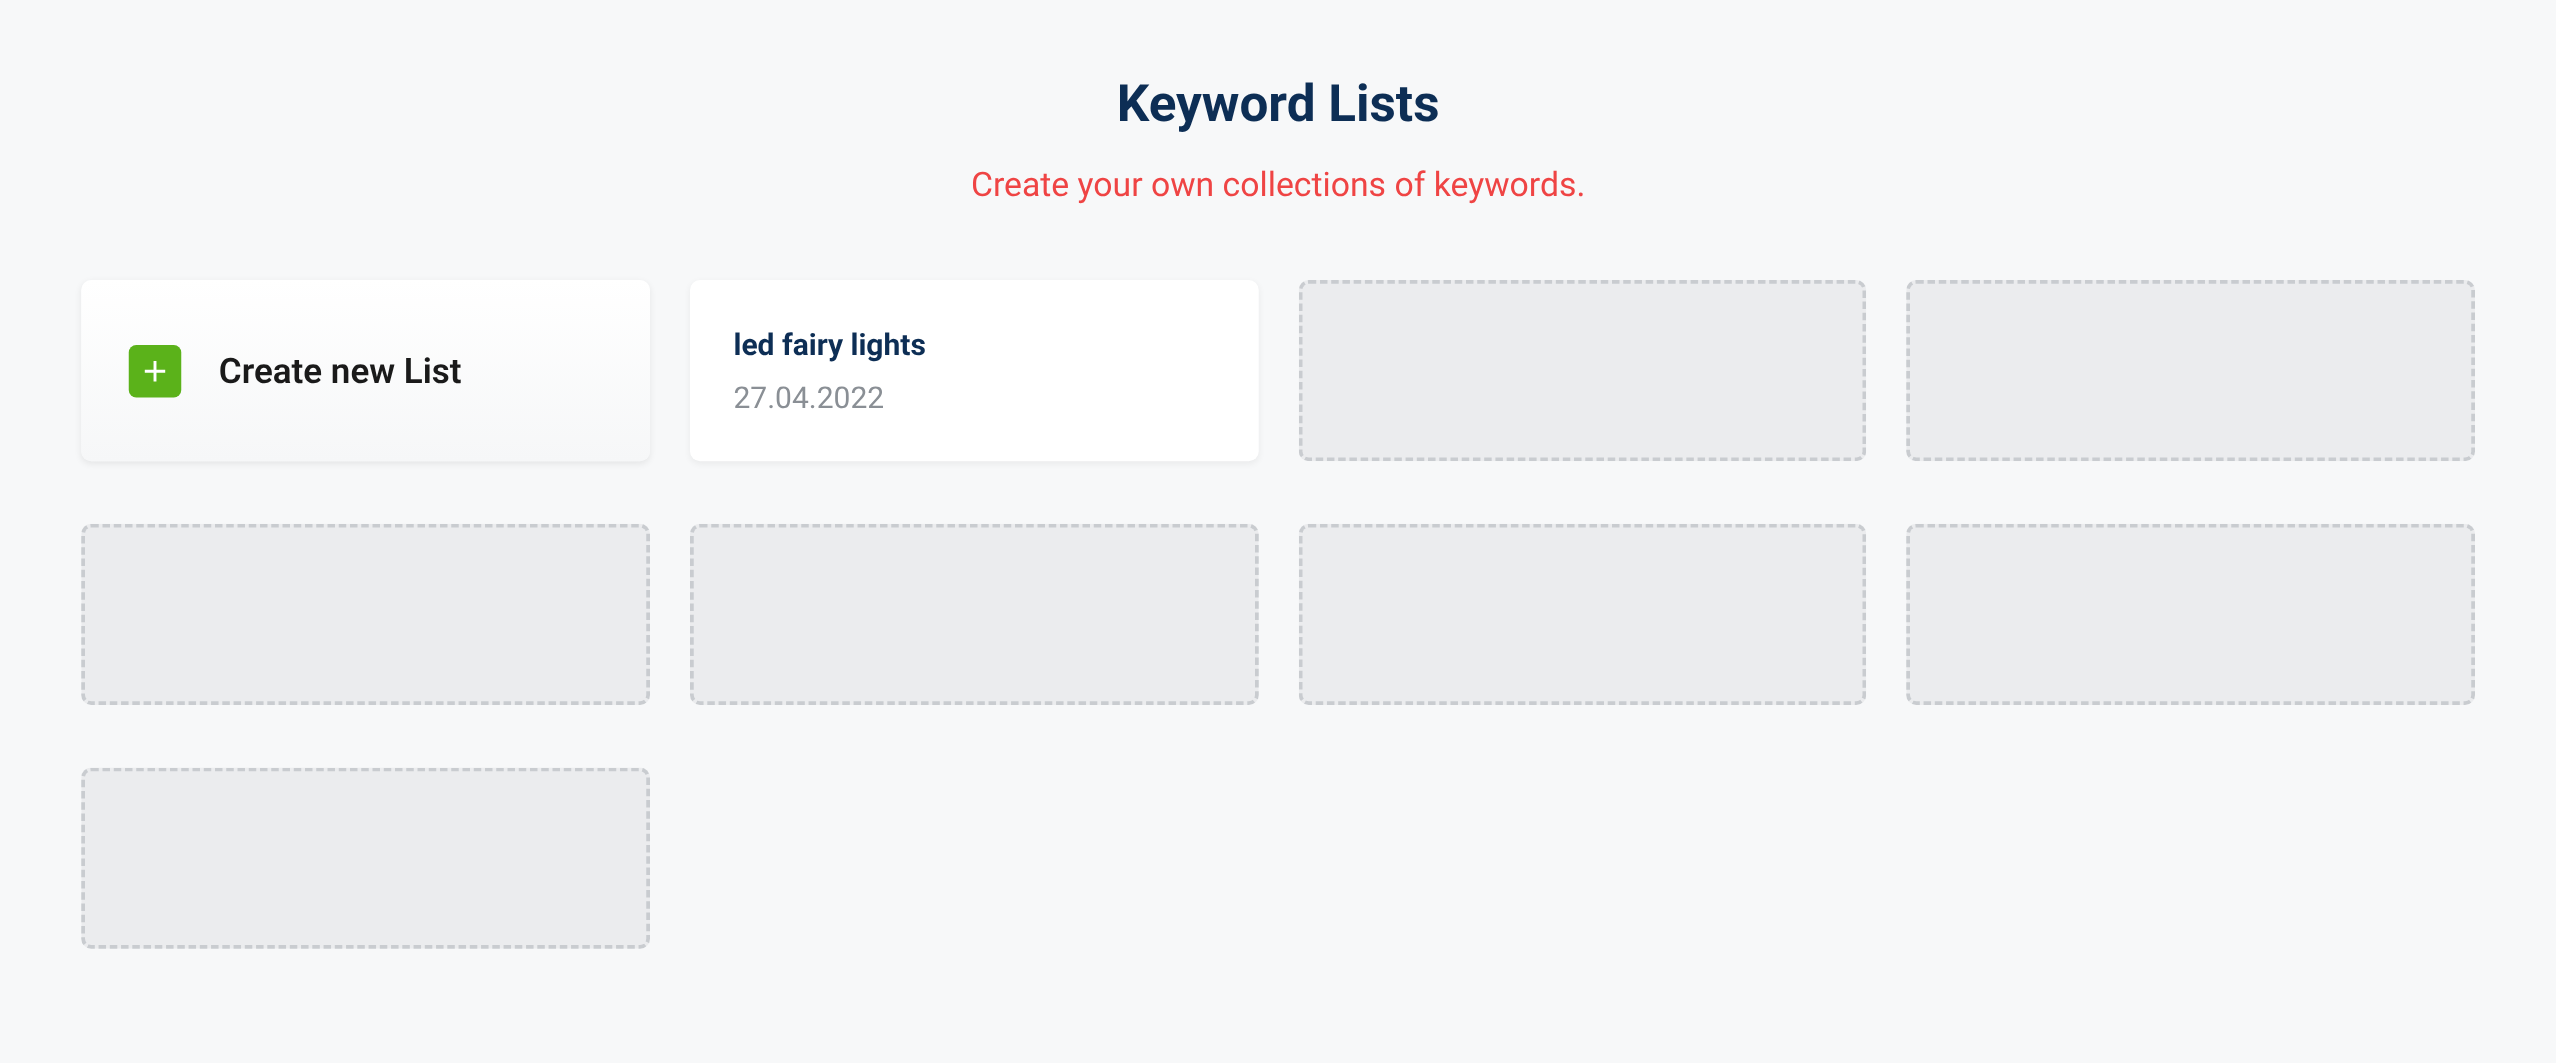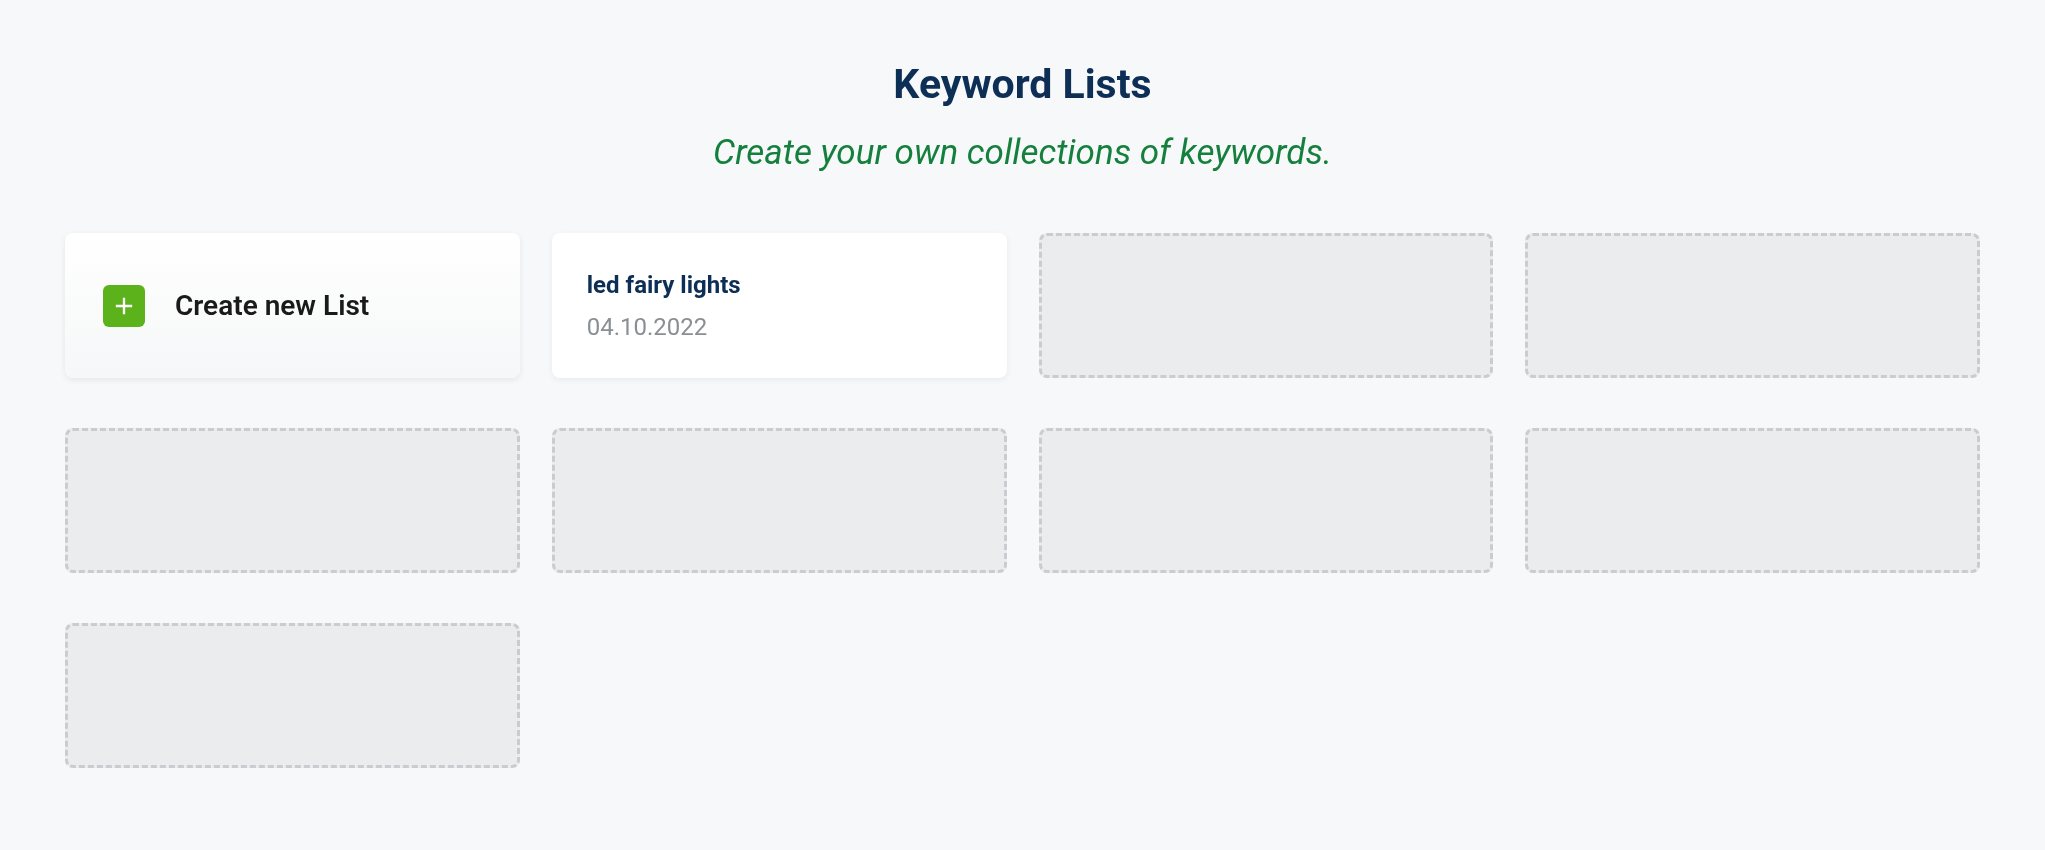--- a/index.html
+++ b/index.html
@@ -22,24 +22,23 @@
       margin-bottom: 60px;
     }
     .page-title {
       font-size: 41px;
       font-weight: 700;
       color: #0d2e55;
       margin-bottom: 24px;
       text-align: center;
     }
     .page-subtitle {
-      font-size: 35px;
+      font-size: 27px;
       font-weight: 400;
-      color: #15803d;
-      font-style: italic;
+      color: #ef4444;
     }
     .grid {
       display: grid;
       grid-template-columns: repeat(4, 1fr);
       gap: 50px 32px;
     }
     .card {
       height: 145px;
       border-radius: 8px;
     }
@@ -112,21 +111,21 @@
       <span class="plus-icon">
         <svg viewBox="0 0 24 24">
             <path d="M19 13h-6v6h-2v-6H5v-2h6V5h2v6h6v2z"></path>
           </svg>
       </span>
       <span class="create-label">Create new List</span>
     </div>
 
     <div class="card list-card">
       <div class="list-name">led fairy lights</div>
-      <div class="list-date">04.10.2022</div>
+      <div class="list-date">27.04.2022</div>
     </div>
 
     <div class="card placeholder-card"></div>
     <div class="card placeholder-card"></div>
     <div class="card placeholder-card"></div>
     <div class="card placeholder-card"></div>
     <div class="card placeholder-card"></div>
     <div class="card placeholder-card"></div>
     <div class="card placeholder-card"></div>
   </div>

